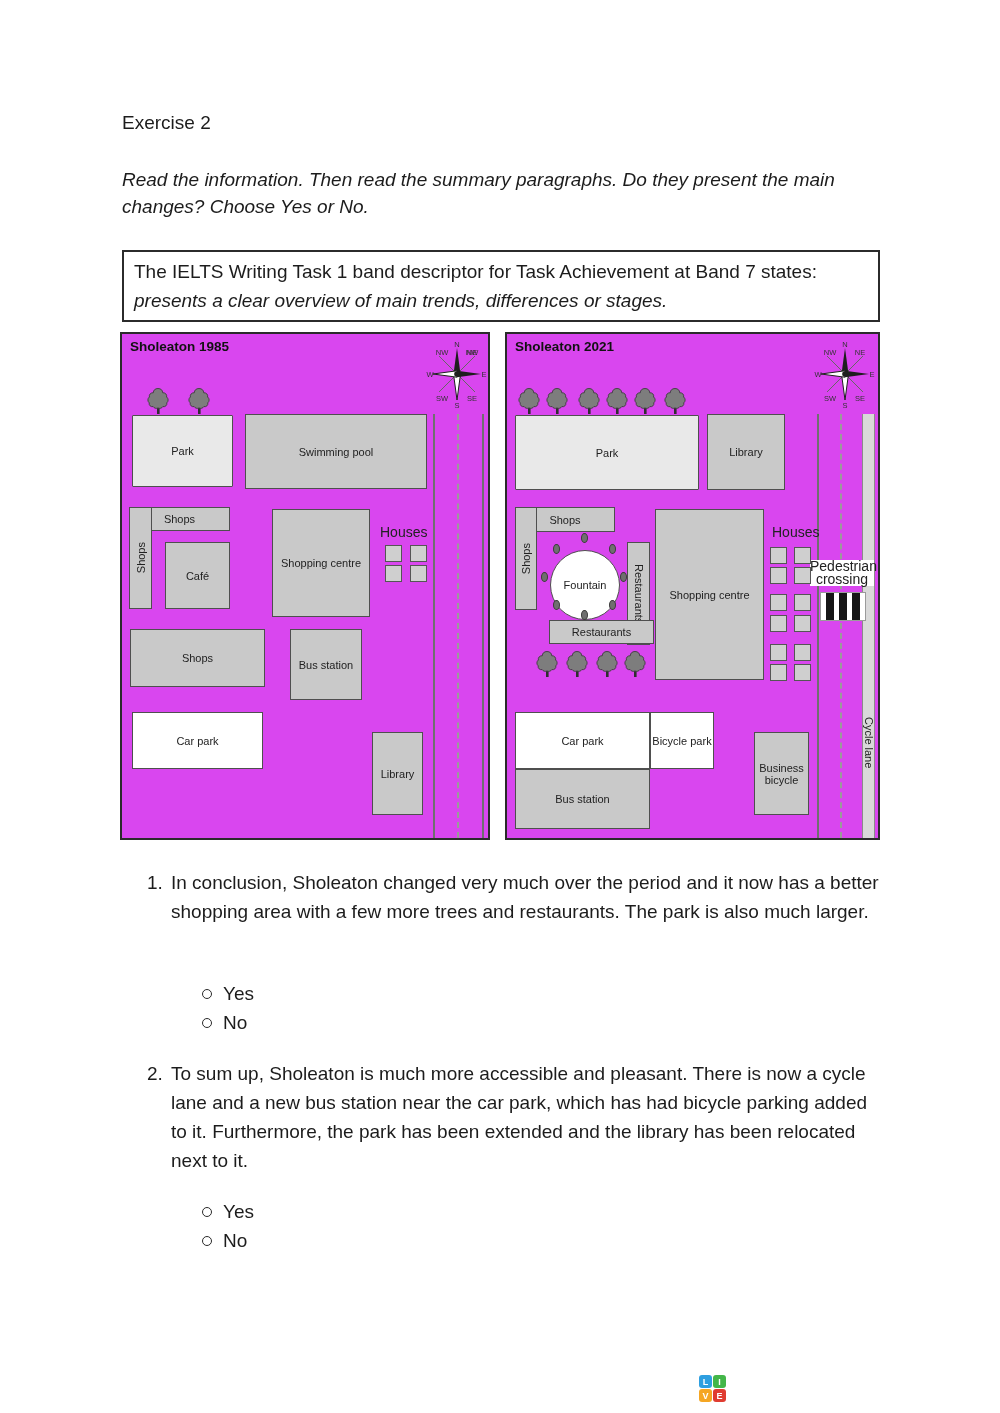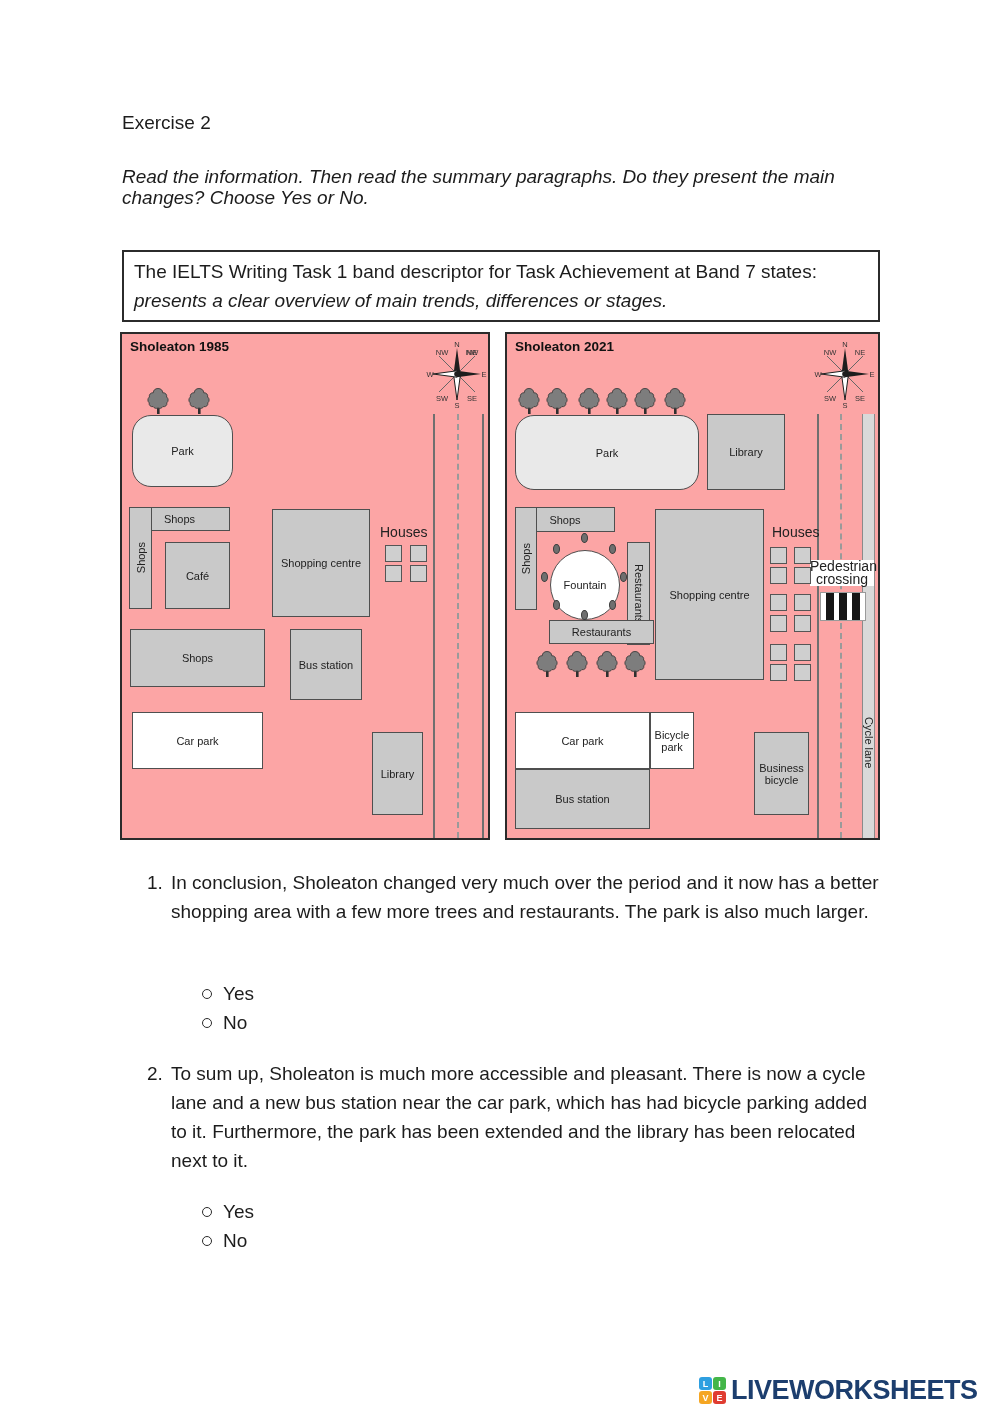--- a/index.html
+++ b/index.html
@@ -1,34 +1,34 @@
 <!DOCTYPE html>
 <html><head>
 <meta charset="utf-8">
 <style>
   html,body{margin:0;padding:0;}
   body{width:1000px;height:1413px;background:#fff;font-family:"Liberation Sans",sans-serif;color:#1c1c1c;position:relative;overflow:hidden;}
 
   .abs{position:absolute;}
 
   #page-title{left:122px;top:112px;font-size:19px;}
-  #instructions{left:122px;top:166px;width:762px;font-style:italic;font-size:19px;line-height:21px;}
+  #instructions{left:122px;top:166px;width:762px;font-style:italic;font-size:19px;line-height:27px;}
   #infobox{left:122px;top:250px;width:734px;border:2px solid #2b2b2b;padding:5px 10px;font-size:19px;line-height:29px;}
   #infobox .quote{font-style:italic;}
 
   
-  .map{position:absolute;top:332px;height:508px;border:2px solid #2b2b2b;background:#fca5a5;box-sizing:border-box;}
+  .map{position:absolute;top:332px;height:508px;border:2px solid #2b2b2b;background:#d946ef;box-sizing:border-box;}
   #map1985{left:120px;width:370px;}
   #map2015{left:505px;width:375px;}
   .map-title{position:absolute;left:8px;top:5px;font-weight:bold;font-size:13.5px;color:#111;}
 
   .bld{position:absolute;box-sizing:border-box;background:#c9c9c9;border:1.5px solid #4f4f4f;
        display:flex;align-items:center;justify-content:center;font-size:11px;line-height:12px;
        color:#222;text-align:center;padding:1px;}
-  .bld.light{background:#e9e9e9;border-radius:19px;}
+  .bld.light{background:#e9e9e9;border-radius:1px;}
   .bld.white{background:#fff;}
   .vup{writing-mode:vertical-rl;transform:rotate(180deg);}
   .vdown{writing-mode:vertical-rl;}
 
   .lbl{position:absolute;font-size:14px;line-height:13px;color:#222;}
 
   .road{position:absolute;border-left:2px solid #6f6f6f;}
   .road.l85{border-right:2px solid #6f6f6f;}
   .road-dash{position:absolute;top:0;bottom:0;border-left:2px dashed #9a9a9a;}
 
@@ -111,20 +111,23 @@
 
   <svg class="tree" style="left:24px;top:53px;" viewBox="0 0 24 28">
       <use href="#treeShape"></use>
     </svg>
   <svg class="tree" style="left:65px;top:53px;" viewBox="0 0 24 28">
       <use href="#treeShape"></use>
     </svg>
   <div class="bld light" style="left:10px;top:81px;width:101px;height:72px;">
       <span>Park</span>
     </div>
+  <div class="bld" style="left:123px;top:80px;width:182px;height:75px;">
+      <span>Swimming pool</span>
+    </div>
 
   <div class="bld" style="left:7px;top:173px;width:101px;height:24px;">
       <span>Shops</span>
     </div>
   <div class="bld" style="left:7px;top:173px;width:23px;height:102px;">
       <span class="vup">Shops</span>
     </div>
   <div class="bld" style="left:43px;top:208px;width:65px;height:67px;">
       <span>Café</span>
     </div>
@@ -255,21 +258,21 @@
   <div class="house" style="left:263px;top:281px;"></div>
   <div class="house" style="left:287px;top:281px;"></div>
   <div class="house" style="left:263px;top:310px;"></div>
   <div class="house" style="left:287px;top:310px;"></div>
   <div class="house" style="left:263px;top:330px;"></div>
   <div class="house" style="left:287px;top:330px;"></div>
 
   <div class="bld white" style="left:8px;top:378px;width:135px;height:57px;">
       <span>Car park</span>
     </div>
-  <div class="bld white" style="left:143px;top:378px;width:44px;height:57px;">
+  <div class="bld white" style="left:143px;top:378px;width:64px;height:57px;">
       <span>Bicycle park</span>
     </div>
   <div class="bld" style="left:8px;top:435px;width:135px;height:60px;">
       <span>Bus station</span>
     </div>
   <div class="bld" style="left:247px;top:398px;width:55px;height:83px;">
       <span>Business bicycle</span>
     </div>
 </div>
 
@@ -303,14 +306,13 @@
   </div>
 </div>
 
 <div id="footer">
   <div class="logo-grid">
     <div class="logo-cell lc-l">L</div>
     <div class="logo-cell lc-i">I</div>
     <div class="logo-cell lc-v">V</div>
     <div class="logo-cell lc-e">E</div>
   </div>
-  <span class="brand">LIVEWORKSHEETS</span>
 </div>
 
 </body></html>

